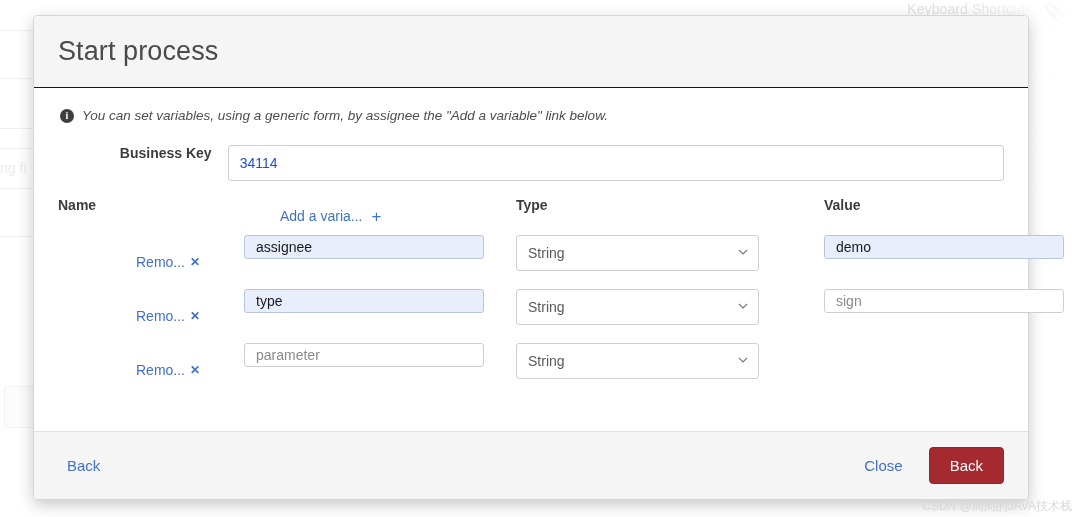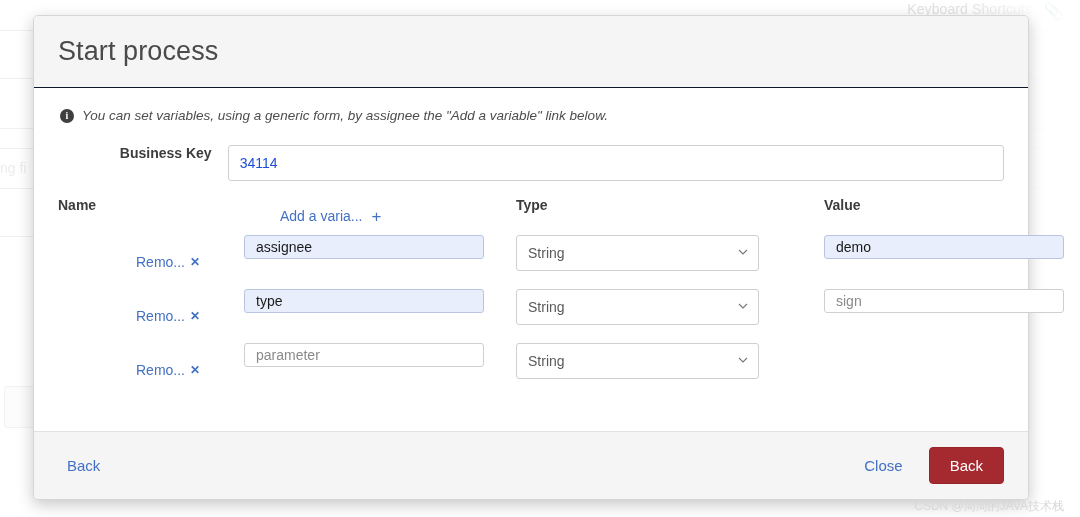--- a/index.html
+++ b/index.html
@@ -64,21 +64,21 @@
     top: 0;
     right: 0;
     width: 120px;
     height: 517px;
     background: linear-gradient(to right, rgba(255,255,255,0) 0%, rgba(255,255,255,0.85) 60%, #ffffff 100%);
   }
 
   
   #watermark {
     position: absolute;
-    right: 16px;
+    right: 8px;
     bottom: 2px;
     font-size: 12px;
     color: #d8d8d8;
     white-space: nowrap;
     z-index: 40;
   }
 
   
   #modal {
     position: absolute;

